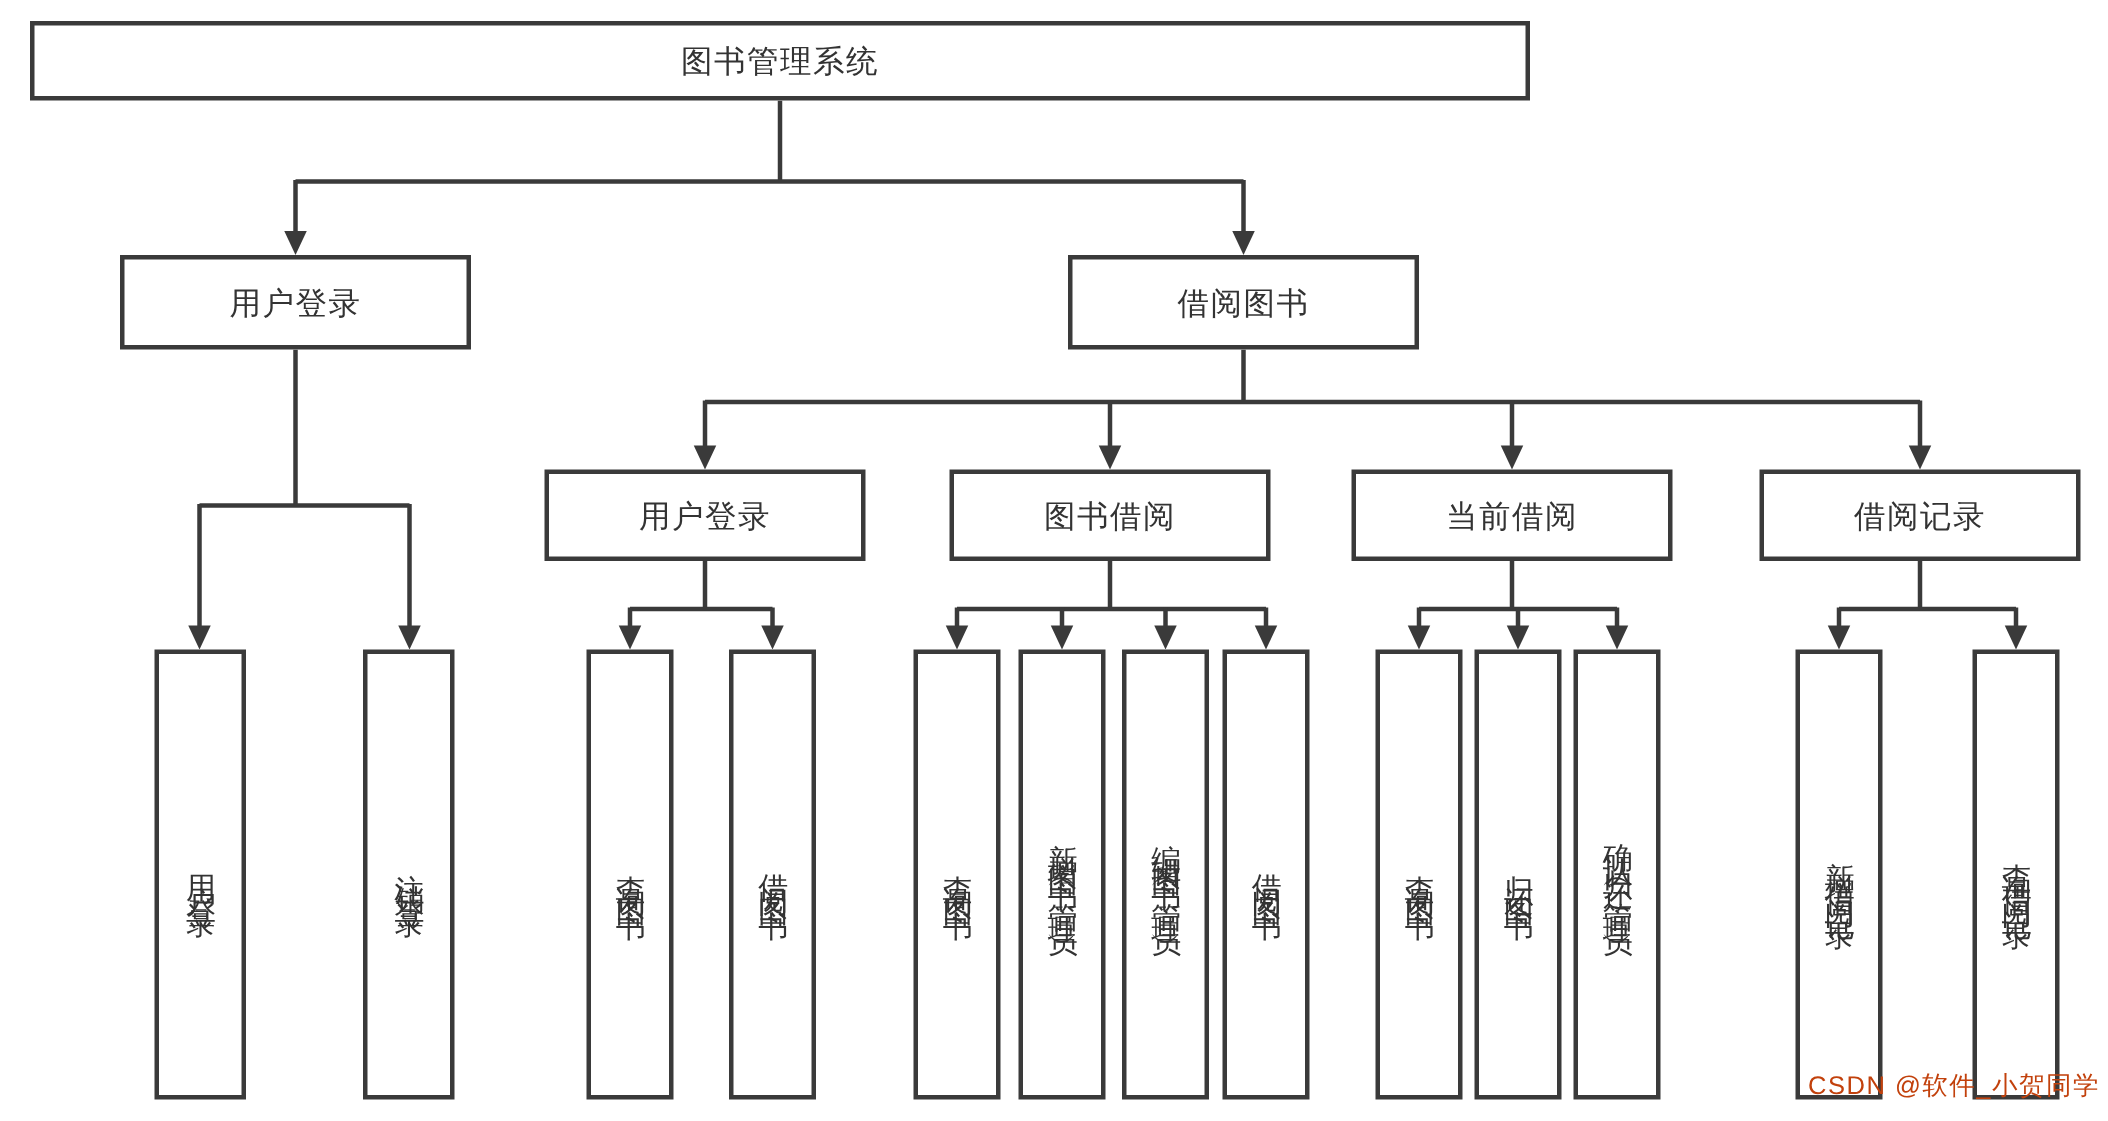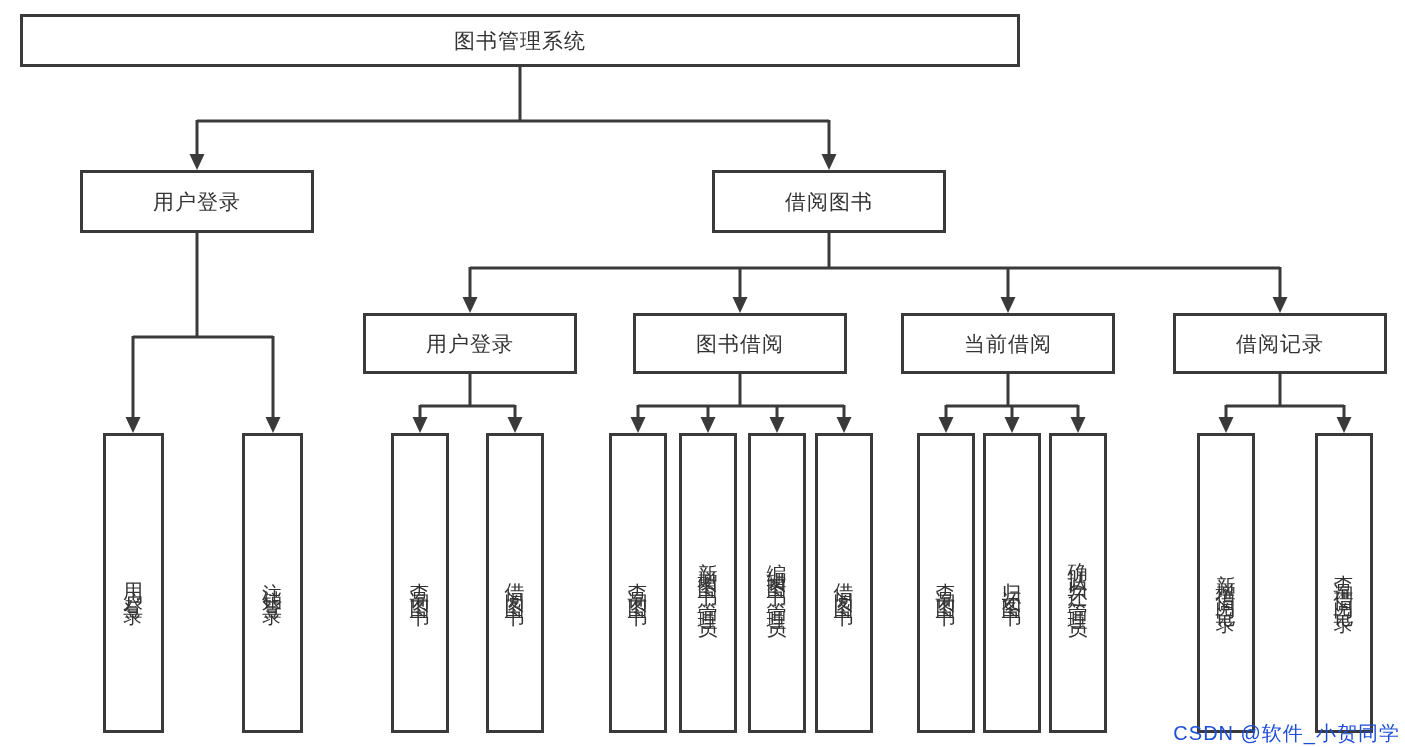--- a/index.html
+++ b/index.html
@@ -63,23 +63,23 @@
   .n-c3 { left: 748px;  width: 58px; }
   .n-c4 { left: 815px;  width: 58px; }
   .n-d1 { left: 917px;  width: 58px; }
   .n-d2 { left: 983px;  width: 58px; }
   .n-d3 { left: 1049px; width: 58px; }
   .n-e1 { left: 1197px; width: 58px; }
   .n-e2 { left: 1315px; width: 58px; }
   .watermark {
     position: absolute;
     right: 5px;
-    bottom: 0;
-    font-size: 20px;
-    color: #1d4ed8;
+    bottom: 12px;
+    font-size: 17px;
+    color: #c2410c;
     z-index: 3;
     letter-spacing: 1px;
     white-space: nowrap;
   }
 </style>
 </head>
 <body>
 
 <div class="canvas">
 

